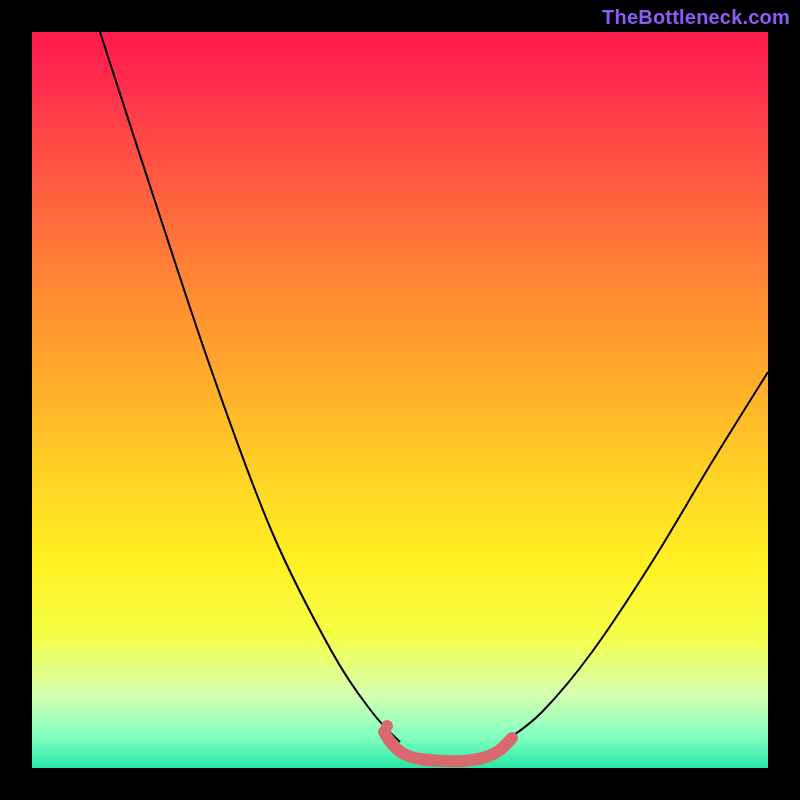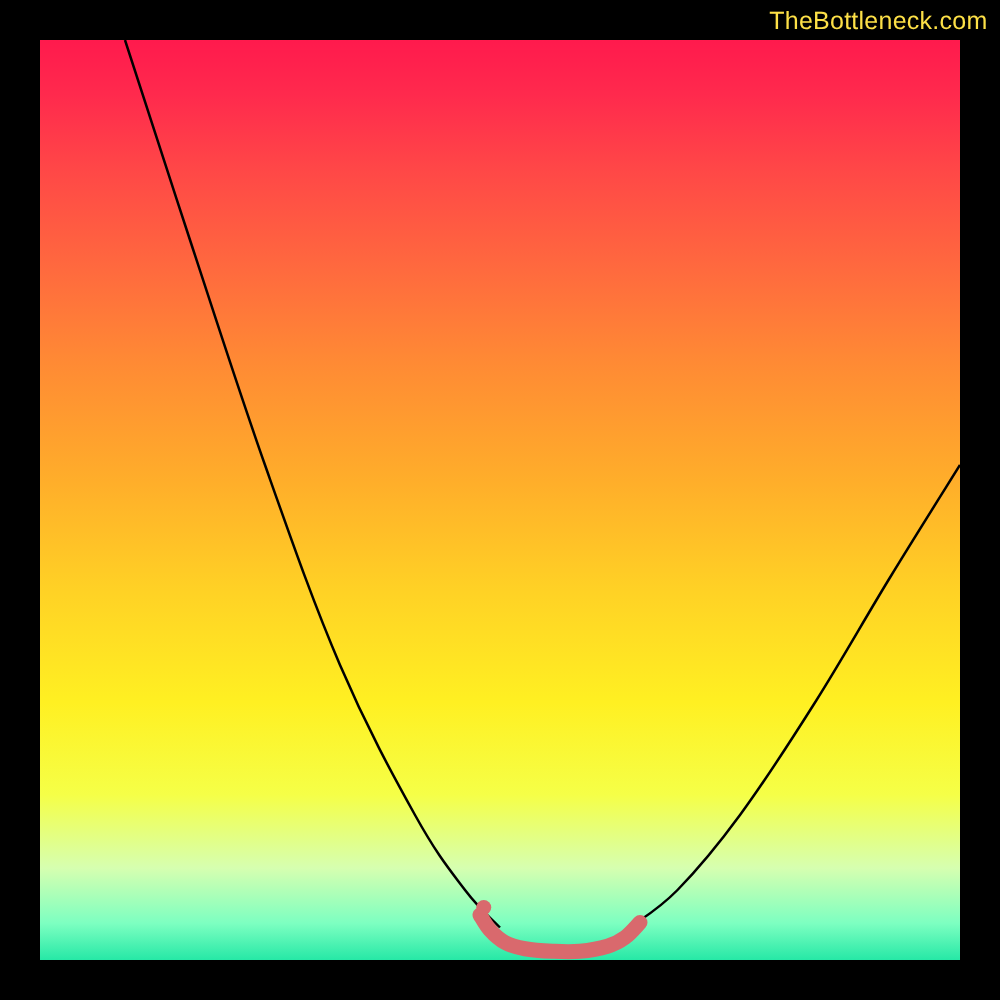--- a/index.html
+++ b/index.html
@@ -51,22 +51,22 @@
     inset: 0;
     width: 736px;
     height: 736px;
     display: block;
   }
   .watermark {
     position: absolute;
     top: 6px;
     right: 10px;
     font-size: 20px;
-    font-weight: 400;
-    color: #fde047;
+    font-weight: 700;
+    color: #8b5cf6;
     letter-spacing: 0.2px;
     user-select: none;
   }
 </style>
 </head>
 <body>
 
 <div class="frame">
   <div class="watermark">TheBottleneck.com</div>
 

